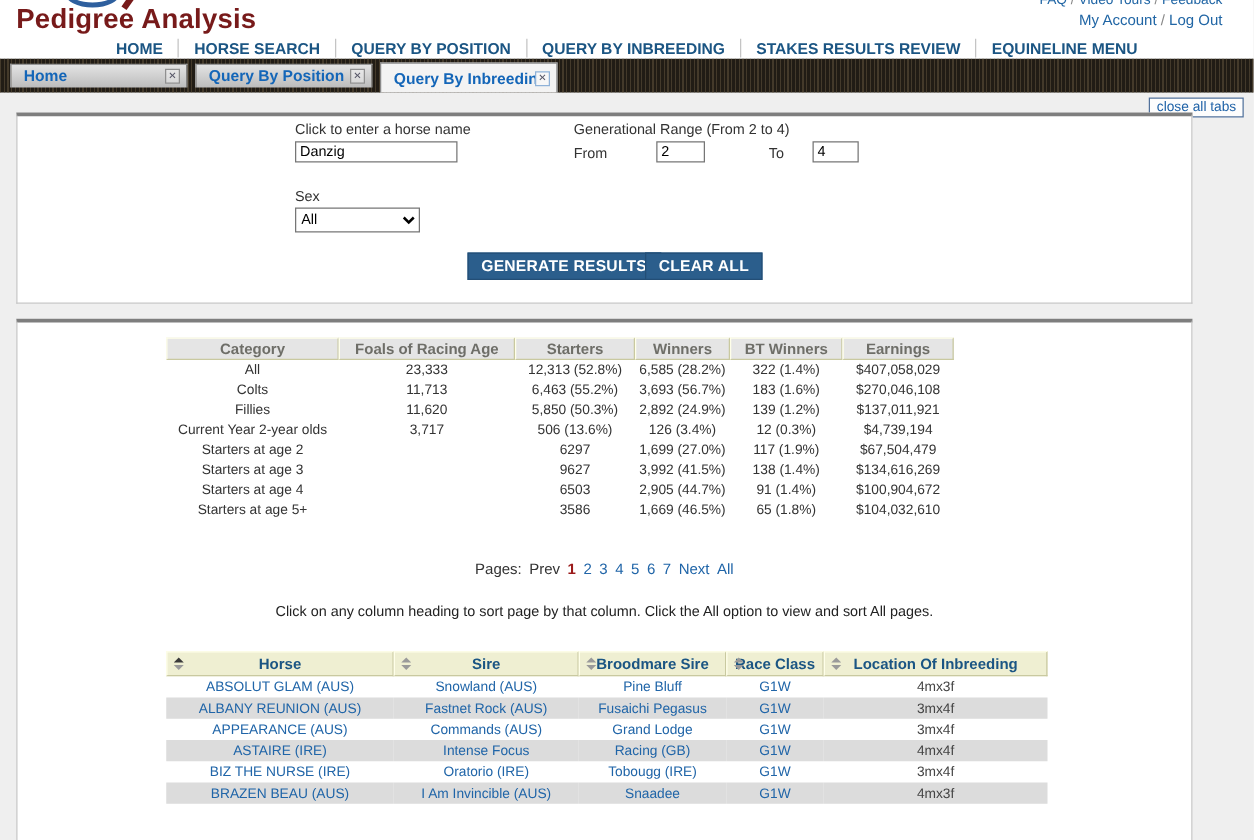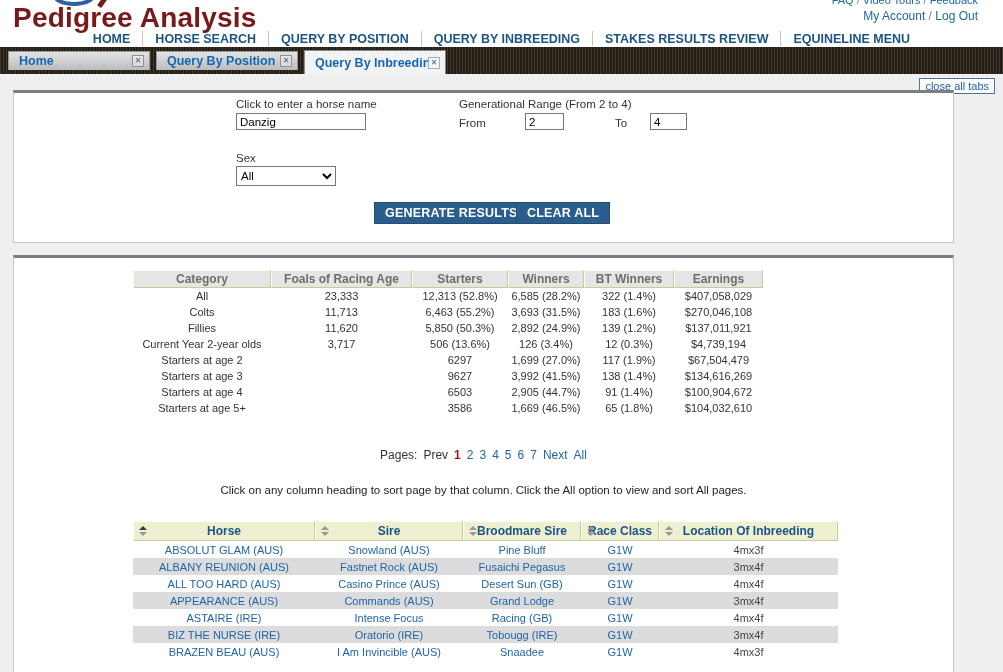--- a/index.html
+++ b/index.html
@@ -4,21 +4,21 @@
 <style>
   *{box-sizing:border-box;margin:0;padding:0;}
   html,body{width:1003px;height:672px;}
   body{font-family:"Liberation Sans",sans-serif;background:#efefef;}
   .screen{position:relative;width:1003px;height:672px;overflow:hidden;background:#efefef;}
 
   
   .app-header{position:absolute;top:0;left:0;width:1003px;height:47px;background:#fff;overflow:hidden;}
   .logo-arc{position:absolute;left:52px;top:-17px;width:44px;height:23px;border:4px solid #2e5f9e;border-radius:50%;}
   .logo-slash{position:absolute;left:101px;top:-7px;width:5px;height:15px;background:#771a1a;transform:rotate(35deg);}
-  .app-title{position:absolute;left:13px;top:2px;font-size:28px;font-weight:bold;color:#771a1a;letter-spacing:.2px;}
+  .app-title{position:absolute;left:13px;top:2px;font-size:22px;font-weight:bold;color:#771a1a;letter-spacing:.2px;}
   .toprow{position:absolute;right:25px;text-align:right;white-space:nowrap;}
   .toprow.utility{top:-6px;font-size:11px;}
   .toprow.account{top:9px;font-size:12px;}
   .toplink{color:#2166a5;text-decoration:none;cursor:pointer;}
   .sep{color:#888;}
   .main-nav{position:absolute;left:0;right:0;bottom:1px;display:flex;justify-content:center;align-items:center;}
   .nav-item{color:#1b5583;font-weight:bold;font-size:12.5px;padding:0 12px;text-decoration:none;cursor:pointer;white-space:nowrap;}
   .nav-sep{border-left:1px solid #c4c4c4;height:15px;}
 
   
@@ -165,21 +165,21 @@
             <td>23,333</td>
             <td>12,313 (52.8%)</td>
             <td>6,585 (28.2%)</td>
             <td>322 (1.4%)</td>
             <td>$407,058,029</td>
           </tr>
           <tr>
             <td>Colts</td>
             <td>11,713</td>
             <td>6,463 (55.2%)</td>
-            <td>3,693 (31.5%)</td>
+            <td>3,693 (56.7%)</td>
             <td>183 (1.6%)</td>
             <td>$270,046,108</td>
           </tr>
           <tr>
             <td>Fillies</td>
             <td>11,620</td>
             <td>5,850 (50.3%)</td>
             <td>2,892 (24.9%)</td>
             <td>139 (1.2%)</td>
             <td>$137,011,921</td>
@@ -269,27 +269,20 @@
             <td class="loc">4mx3f</td>
           </tr>
           <tr>
             <td>ALBANY REUNION (AUS)</td>
             <td>Fastnet Rock (AUS)</td>
             <td>Fusaichi Pegasus</td>
             <td>G1W</td>
             <td class="loc">3mx4f</td>
           </tr>
           <tr>
-            <td>ALL TOO HARD (AUS)</td>
-            <td>Casino Prince (AUS)</td>
-            <td>Desert Sun (GB)</td>
-            <td>G1W</td>
-            <td class="loc">4mx4f</td>
-          </tr>
-          <tr>
             <td>APPEARANCE (AUS)</td>
             <td>Commands (AUS)</td>
             <td>Grand Lodge</td>
             <td>G1W</td>
             <td class="loc">3mx4f</td>
           </tr>
           <tr>
             <td>ASTAIRE (IRE)</td>
             <td>Intense Focus</td>
             <td>Racing (GB)</td>

